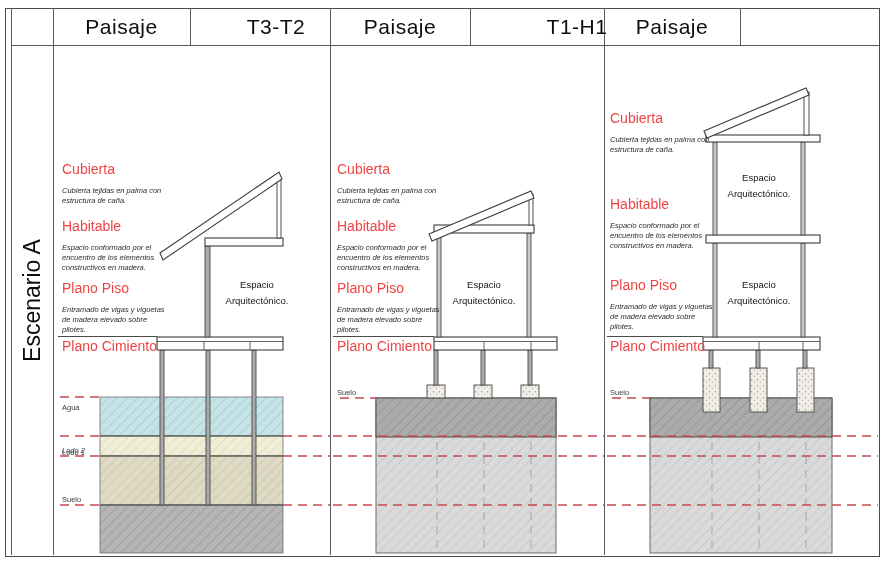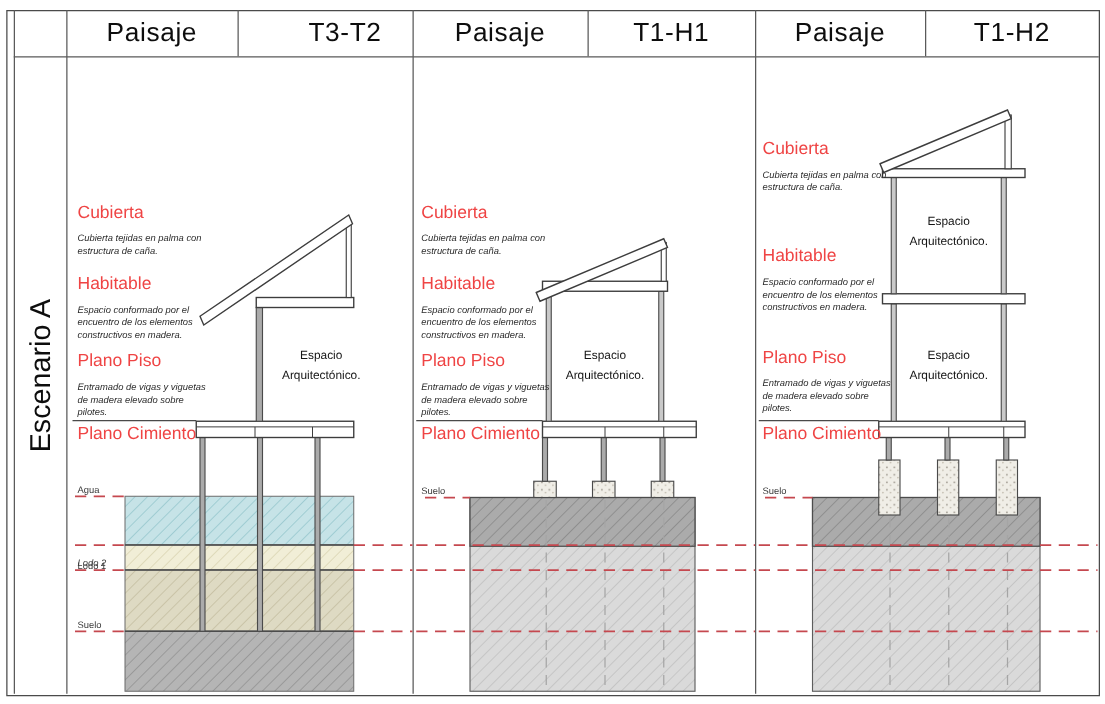--- a/index.html
+++ b/index.html
@@ -35,23 +35,22 @@
   <div class="vline" style="left:470px;top:8px;height:37px;"></div>
   <div class="vline" style="left:740px;top:8px;height:37px;"></div>
 
   <div class="escenario-col">
     <span>Escenario A</span>
   </div>
 
   <div class="hcell" style="left:53px;width:137px;">Paisaje</div>
   <div class="hcell" style="left:190px;width:140px;margin-left:16px;">T3-T2</div>
   <div class="hcell" style="left:330px;width:140px;">Paisaje</div>
-  <div class="hcell" style="left:470px;width:134px;">T1-H1</div>
+  <div class="hcell" style="left:470px;width:134px;padding-left:40px;">T1-H1</div>
   <div class="hcell" style="left:604px;width:136px;">Paisaje</div>
-  <div class="hcell" style="left:740px;width:139px;">T1-H2</div>
 
   <svg style="left:53px;top:45px;" width="277" height="510" viewBox="53 45 277 510">
     <defs>
       <pattern id="w1" width="7" height="7" patternUnits="userSpaceOnUse" patternTransform="rotate(45)">
         <rect width="7" height="7" fill="#c6e3e7"></rect>
           <line x1="0" y1="0" x2="0" y2="7" stroke="#8fc3ca" stroke-width="1.1"></line>
       </pattern>
       <pattern id="c1" width="7" height="7" patternUnits="userSpaceOnUse" patternTransform="rotate(45)">
         <rect width="7" height="7" fill="#f1eed7"></rect>
           <line x1="0" y1="0" x2="0" y2="7" stroke="#d7d1ad" stroke-width="1.1"></line>
@@ -235,21 +234,21 @@
   </svg>
 
   <div class="sect-title" style="left:62px;top:161px;">Cubierta</div>
   <div class="sect-desc" style="left:62px;top:186px;width:102px;">Cubierta tejidas en palma con estructura de caña.</div>
   <div class="sect-title" style="left:62px;top:218px;">Habitable</div>
   <div class="sect-desc" style="left:62px;top:243px;width:104px;">Espacio conformado por el encuentro de los elementos constructivos en madera.</div>
   <div class="sect-title" style="left:62px;top:280px;">Plano Piso</div>
   <div class="sect-desc" style="left:62px;top:305px;width:104px;">Entramado de vigas y viguetas de madera elevado sobre pilotes.</div>
   <div class="cim-line" style="left:58px;top:336px;width:99px;"></div>
   <div class="sect-title" style="left:62px;top:338px;">Plano Cimiento</div>
-  <div class="glabel" style="left:62px;top:387px;">Agua</div>
+  <div class="glabel" style="left:62px;top:403px;">Agua</div>
   <div class="glabel" style="left:62px;top:448px;">Lodo 1</div>
   <div class="glabel" style="left:62px;top:446px;font-style:italic;">Lodo 2</div>
   <div class="glabel" style="left:62px;top:495px;">Suelo</div>
   <div class="space-label" style="left:212px;top:277px;">Espacio Arquitectónico.</div>
 
   <div class="sect-title" style="left:337px;top:161px;">Cubierta</div>
   <div class="sect-desc" style="left:337px;top:186px;width:102px;">Cubierta tejidas en palma con estructura de caña.</div>
   <div class="sect-title" style="left:337px;top:218px;">Habitable</div>
   <div class="sect-desc" style="left:337px;top:243px;width:104px;">Espacio conformado por el encuentro de los elementos constructivos en madera.</div>
   <div class="sect-title" style="left:337px;top:280px;">Plano Piso</div>

